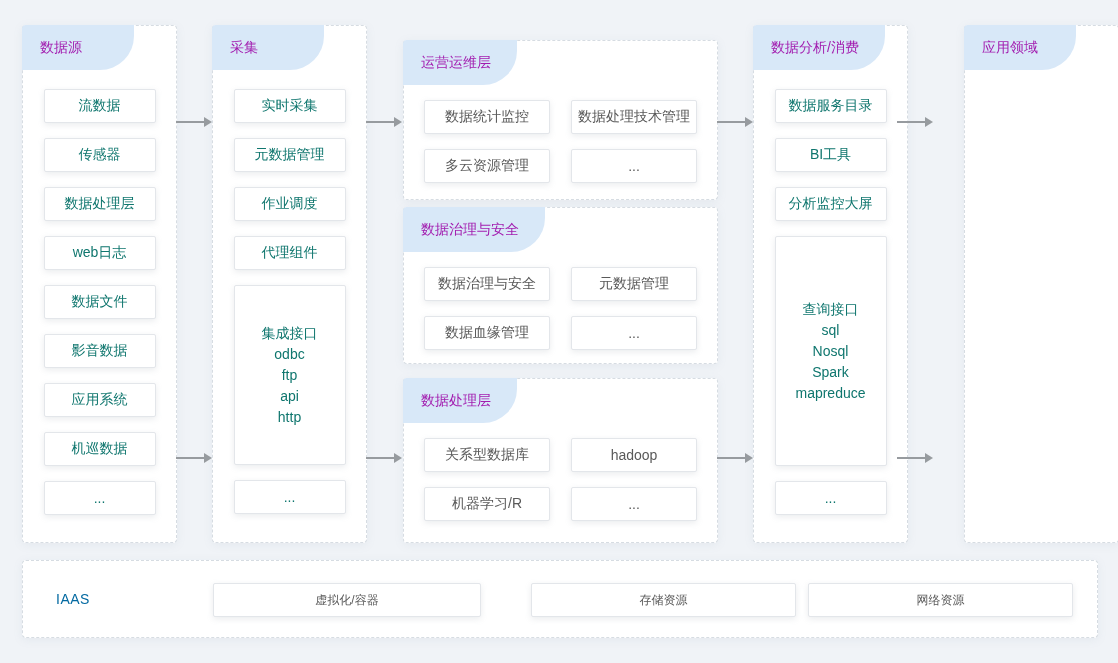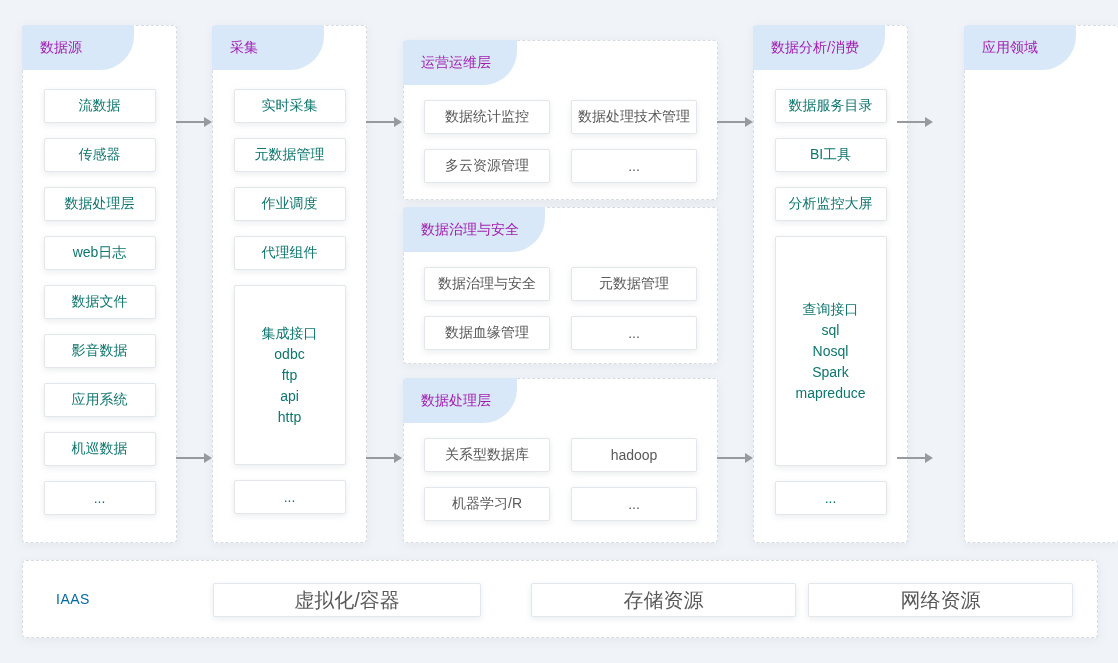--- a/index.html
+++ b/index.html
@@ -76,21 +76,21 @@
   .iaas-label{
     position:absolute;left:33px;top:0;height:100%;
     display:flex;align-items:center;
     font-size:14px;color:#0369a1;letter-spacing:0.5px;
   }
   .iaas-node{
     position:absolute;top:22px;height:34px;
     background:#fff;border:1px solid #e3e6ea;border-radius:2px;
     box-shadow:0 2px 6px rgba(140,150,160,0.18);
     display:flex;align-items:center;justify-content:center;
-    font-size:20px;color:#595959;box-sizing:border-box;
+    font-size:12px;color:#595959;box-sizing:border-box;
   }
 </style>
 </head>
 <body>
 
 <div class="panel" style="left:22px;top:25px;width:155px;height:518px;">
   <div class="tab">
     <span>数据源</span>
   </div>
   <div class="items">

